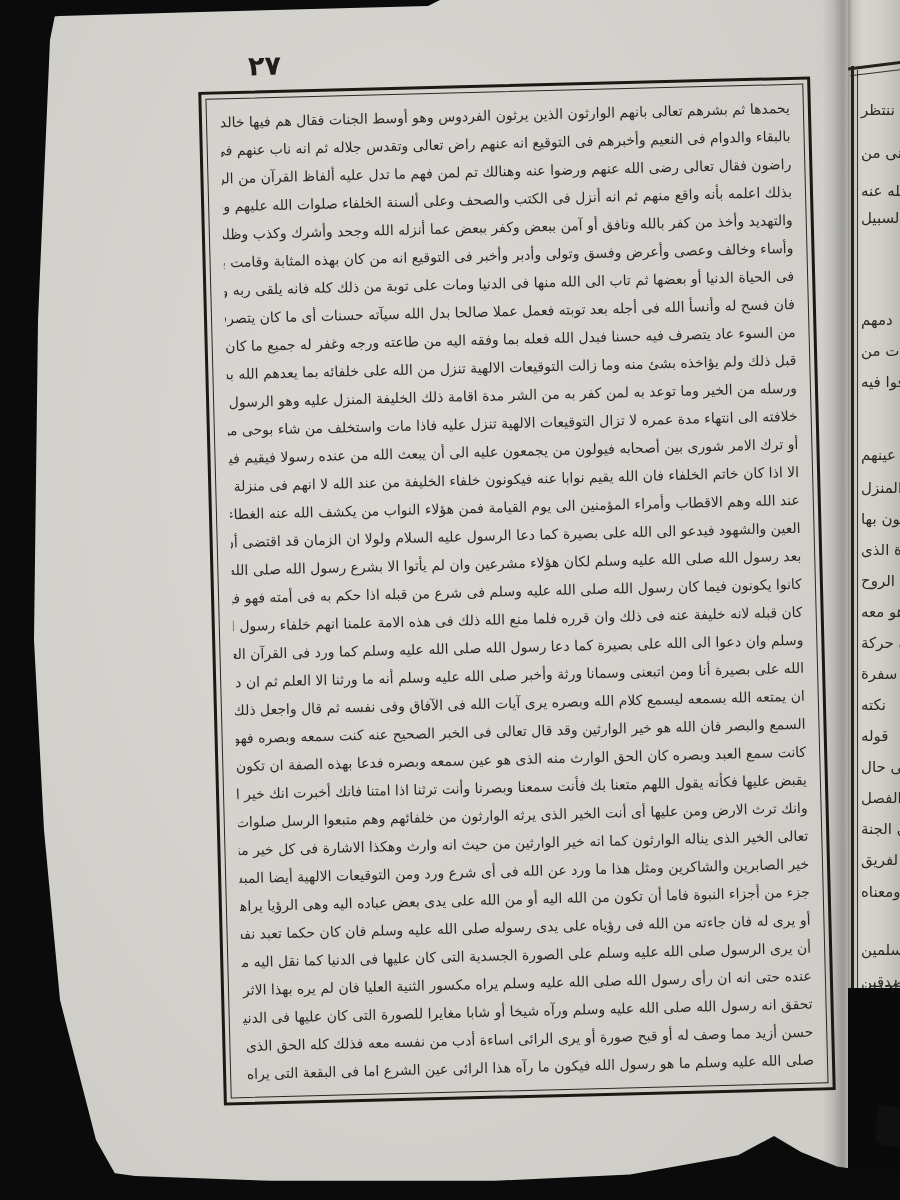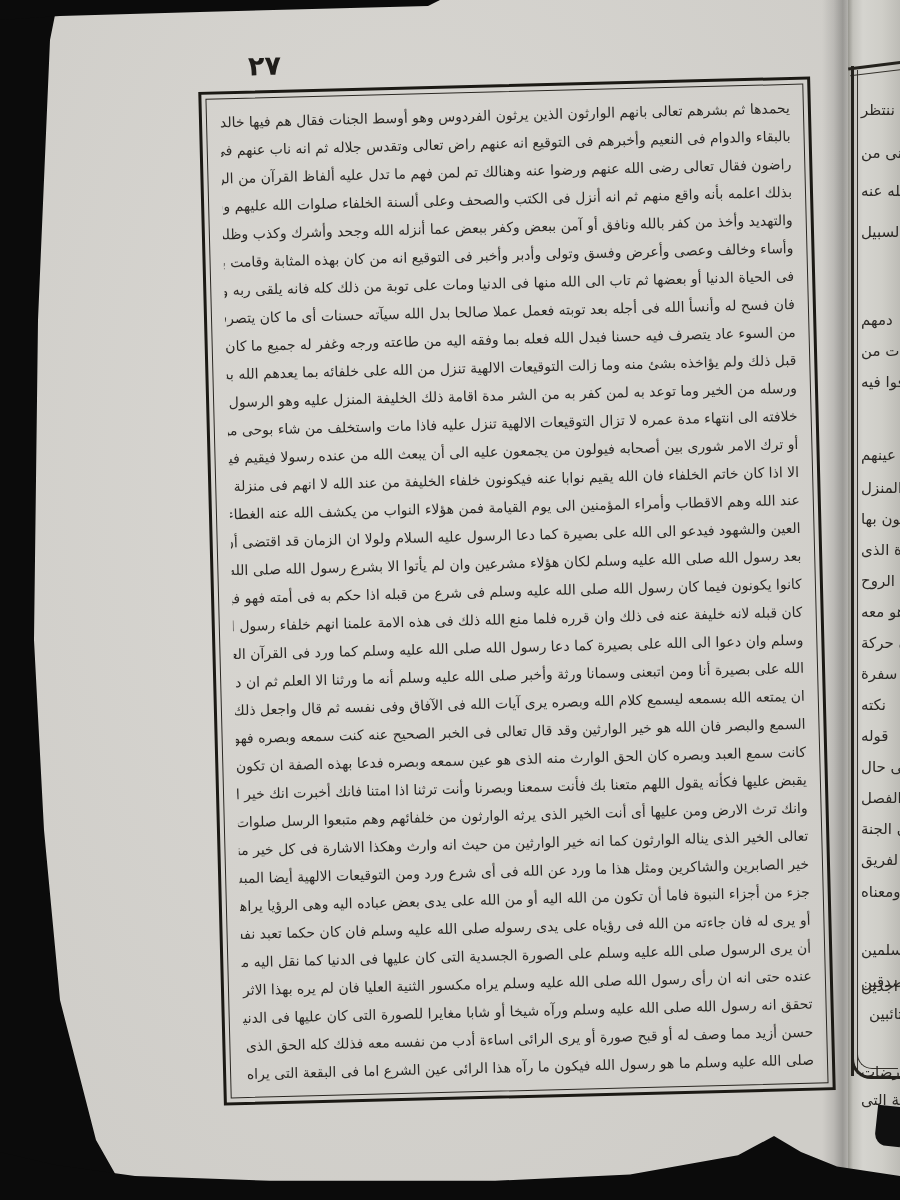--- a/index.html
+++ b/index.html
@@ -22,21 +22,21 @@
     border:3px solid #1b1914;transform:rotate(-1.45deg);transform-origin:50% 50%;
     box-sizing:border-box;}
   .frame-inner{position:absolute;left:4px;top:4px;right:4px;bottom:4px;
     border:1.5px solid #2a2722;}
   .text-block{position:absolute;left:13px;top:9px;right:13px;bottom:8px;
     direction:rtl;color:#2b2824;overflow:hidden;}
   .text-line{height:28px;line-height:28px;font-size:14px;white-space:nowrap;
     overflow:hidden;text-align:justify;text-align-last:justify;text-justify:inter-word;}
 
   
-  .side-strip{position:absolute;left:848px;top:0;width:52px;height:1200px;overflow:hidden;
+  .side-strip{position:absolute;left:848px;top:0;width:52px;height:988px;overflow:hidden;
     background:linear-gradient(90deg,#97968f 0px,#c2c1bb 5px,#d5d4cf 15px,#cfcec8 34px,#bdbcb6 52px);}
   .side-border-v{position:absolute;left:3px;top:66px;width:0;height:1010px;
     border-left:3px solid #24221d;}
   .side-border-v2{position:absolute;left:9px;top:70px;width:0;height:1003px;
     border-left:1px solid #34312b;}
   .side-border-top{position:absolute;left:0;top:64px;width:56px;height:0;
     border-top:3px solid #24221d;transform:rotate(-7deg);}
   .side-border-top2{position:absolute;left:2px;top:72px;width:54px;height:0;
     border-top:1px solid #34312b;transform:rotate(-7deg);}
   .side-border-bottom{position:absolute;left:3px;top:1052px;width:46px;height:24px;
@@ -115,21 +115,21 @@
     <div class="side-border-top"></div>
     <div class="side-border-top2"></div>
     <div class="side-border-v"></div>
     <div class="side-border-v2"></div>
     <div class="side-border-bottom"></div>
     <div class="side-border-bottom2"></div>
     <div id="frag-host">
         <div class="side-fragment" style="top: 100px;">ننتظر</div>
         <div class="side-fragment" style="top: 143px;">نى من</div>
         <div class="side-fragment" style="top: 181px;">لله عنه</div>
-        <div class="side-fragment" style="top: 222px;">لسبيل</div>
+        <div class="side-fragment" style="top: 208px;">لسبيل</div>
         <div class="side-fragment" style="top: 310px;">دمهم</div>
         <div class="side-fragment" style="top: 341px;">ات من</div>
         <div class="side-fragment" style="top: 372px;">فوا فيه</div>
         <div class="side-fragment" style="top: 445px;">عينهم</div>
         <div class="side-fragment" style="top: 478px;">المنزل</div>
         <div class="side-fragment" style="top: 509px;">لون بها</div>
         <div class="side-fragment" style="top: 540px;">ة الذى</div>
         <div class="side-fragment" style="top: 571px;">الروح</div>
         <div class="side-fragment" style="top: 602px;">هو معه</div>
         <div class="side-fragment" style="top: 633px;">ن حركة</div>

